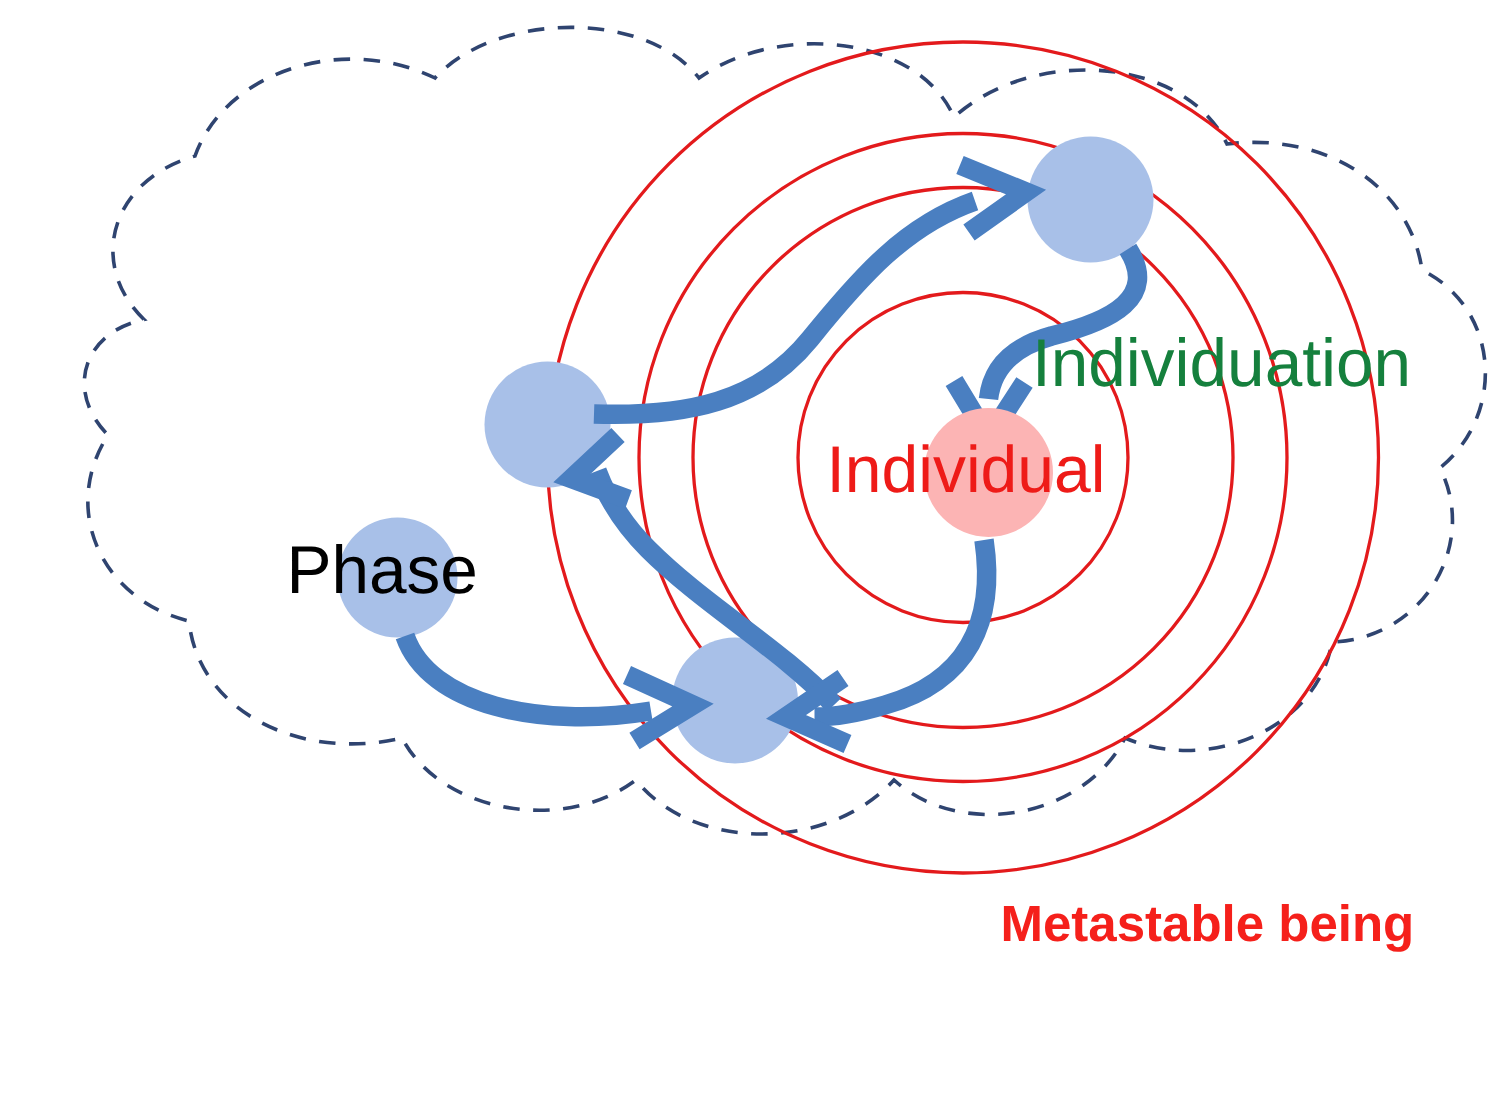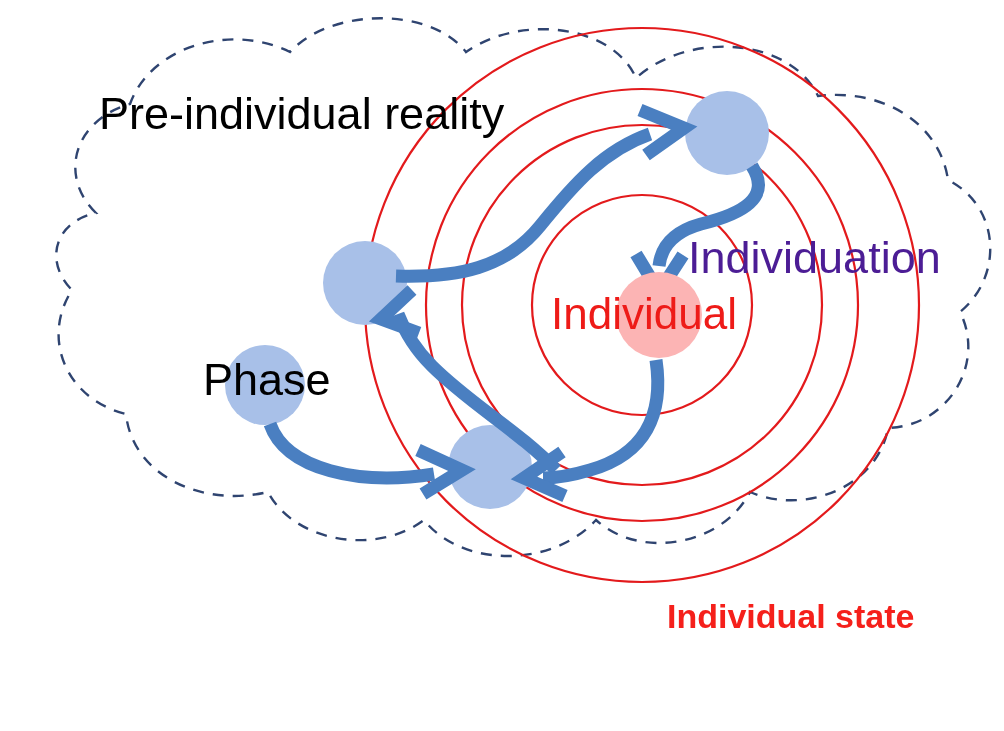--- a/index.html
+++ b/index.html
@@ -42,21 +42,21 @@
     color: #000000;
   }
   .lbl-individual {
     left: 551px;
     top: 292px;
     font-size: 44px;
     color: #ee1b18;
     text-align: center;
   }
   .lbl-phase {
-    left: 203px;
+    left: 191px;
     top: 357px;
     font-size: 45px;
     color: #000000;
   }
   .lbl-being {
     left: 366px;
     top: 620px;
     font-size: 56px;
     color: #1469ab;
   }
@@ -133,24 +133,23 @@
         <path d="M 562 452 L 524 478 L 565 496" stroke-width="13" fill="none"></path>
       </g>
 
       <g>
         <circle cx="659" cy="315" r="43" fill="#fcb4b4"></circle>
       </g>
 
     </g>
   </svg>
 
-  <div class="lbl lbl-pre" style="color: rgb(0, 0, 0);">Pre-individual reality</div>
 
-  <div class="lbl lbl-indiv" style="color: #4c1d95; margin-top: 16px;">Individuation</div>
+  <div class="lbl lbl-indiv" style="color: #15803d;">Individuation</div>
 
   <div class="lbl lbl-individual" style="color: rgb(238, 27, 24);">Individual</div>
 
   <div class="lbl lbl-phase" style="color: rgb(0, 0, 0);">Phase</div>
 
 
-  <div class="lbl lbl-meta" style="color: rgb(245, 32, 27);">Individual state</div>
+  <div class="lbl lbl-meta" style="color: rgb(245, 32, 27);">Metastable being</div>
 
 </div>
 
 </body></html>

